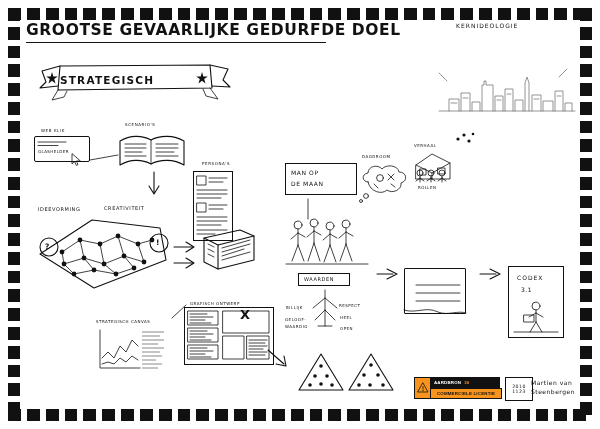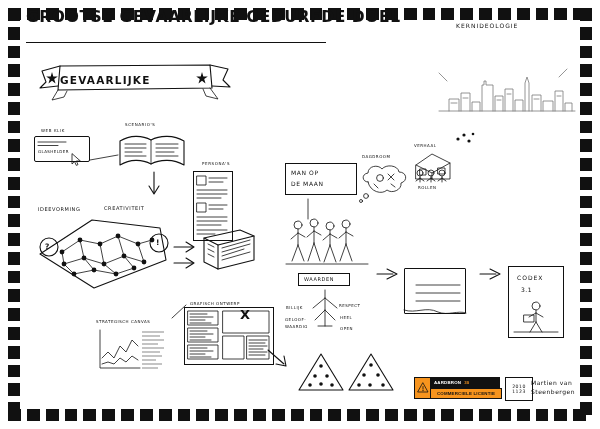--- a/index.html
+++ b/index.html
@@ -164,21 +164,21 @@
         <div class="dv"></div>
         <div class="dv"></div>
         <div class="dv"></div>
       <div class="dv"></div>
         <div class="dv"></div>
     </div>
   </div>
 
   <div class="inner-white"></div>
 
-  <div class="abs title" style="left:26px;top:8px;">GROOTSE GEVAARLIJKE GEDURFDE DOEL</div>
+  <div class="abs title" style="left:26px;top:21px;">GROOTSE GEVAARLIJKE GEDURFDE DOEL</div>
   <div class="abs" style="left:26px;top:42px;width:300px;height:1.4px;background:#111;"></div>
 
   <div class="abs hand sm" style="left:456px;top:22px;letter-spacing:1px;">KERNIDEOLOGIE</div>
   <div class="abs" style="left:437px;top:55px;">
     <svg width="140" height="60" viewBox="0 0 140 60">
       <path class="stroke-grey" d="M2,56 L138,56"></path>
       <path class="stroke-grey" d="M12,56 L12,44 L22,44 L22,56"></path>
       <path class="stroke-grey" d="M24,56 L24,38 L33,38 L33,56"></path>
       <path class="stroke-grey" d="M35,56 L35,47 L43,47 L43,56"></path>
       <path class="stroke-grey" d="M45,56 L45,30 L47,30 L47,26 L49,26 L49,30 L56,30 L56,56"></path>
@@ -197,21 +197,21 @@
 
   <div class="abs" style="left:34px;top:58px;">
     <svg width="200" height="54" viewBox="0 0 200 54">
       <path class="stroke" d="M26,8 L176,7 L178,30 L24,32 Z"></path>
       <path class="stroke" d="M26,8 L8,13 L12,24 L6,30 L24,28"></path>
       <path class="stroke" d="M176,7 L194,11 L189,22 L196,29 L178,28"></path>
       <path class="stroke-thin" d="M24,32 L18,42 L30,39 L33,33"></path>
       <path class="stroke-thin" d="M176,30 L184,41 L172,38 L169,31"></path>
     </svg>
   </div>
-  <div class="abs hand banner-text" style="left:60px;top:74px;">GEVAARLIJKE</div>
+  <div class="abs hand banner-text" style="left:60px;top:74px;">STRATEGISCH</div>
   <div class="abs" style="left:46px;top:72px;">
     <svg width="12" height="12" viewBox="0 0 12 12">
         <path class="fillblack" d="M6,0 L7.3,4.4 L11.8,4.4 L8.2,7.1 L9.5,11.5 L6,8.8 L2.5,11.5 L3.8,7.1 L0.2,4.4 L4.7,4.4 Z"></path>
       </svg>
   </div>
   <div class="abs" style="left:196px;top:72px;">
     <svg width="12" height="12" viewBox="0 0 12 12">
         <path class="fillblack" d="M6,0 L7.3,4.4 L11.8,4.4 L8.2,7.1 L9.5,11.5 L6,8.8 L2.5,11.5 L3.8,7.1 L0.2,4.4 L4.7,4.4 Z"></path>
       </svg>
   </div>

